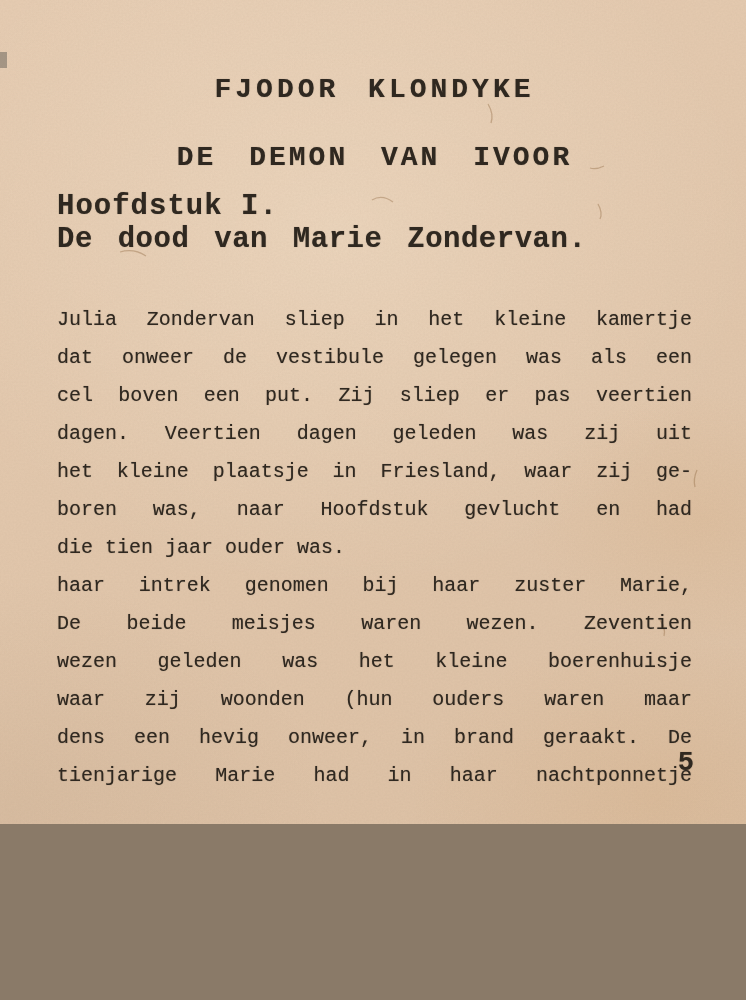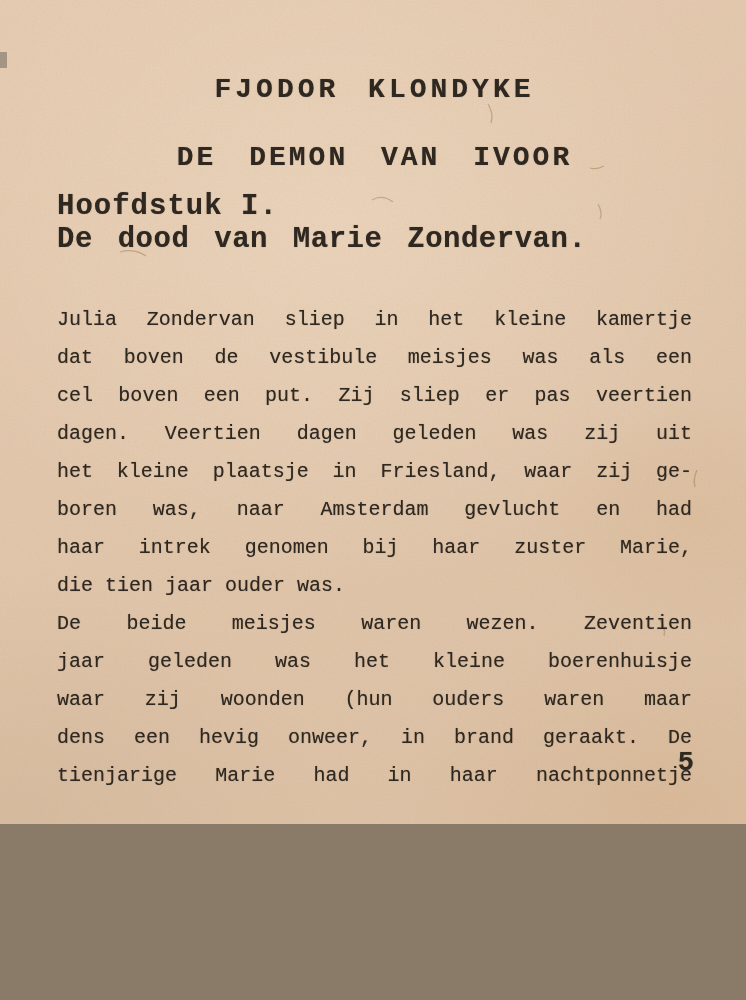--- a/index.html
+++ b/index.html
@@ -105,30 +105,30 @@
 
     <div class="title">DE DEMON VAN IVOOR</div>
 
     <div class="chapter">Hoofdstuk I.</div>
 
     <div class="section">De dood van Marie Zondervan.</div>
 
     <div class="bodytext">
 
       <div class="jline">Julia Zondervan sliep in het kleine kamertje</div>
-      <div class="jline">dat boven de vestibule meisjes was als een</div>
+      <div class="jline">dat onweer de vestibule gelegen was als een</div>
       <div class="jline">cel boven een put. Zij sliep er pas veertien</div>
       <div class="jline">dagen. Veertien dagen geleden was zij uit</div>
       <div class="jline">het kleine plaatsje in Friesland, waar zij ge-</div>
-      <div class="jline">boren was, naar Amsterdam gevlucht en had</div>
+      <div class="jline">boren was, naar Hoofdstuk gevlucht en had</div>
+      <div class="jline short">die tien jaar ouder was.</div>
       <div class="jline">haar intrek genomen bij haar zuster Marie,</div>
-      <div class="jline short">die tien jaar ouder was.</div>
 
       <div class="jline">De beide meisjes waren wezen. Zeventien</div>
-      <div class="jline">jaar geleden was het kleine boerenhuisje</div>
+      <div class="jline">wezen geleden was het kleine boerenhuisje</div>
       <div class="jline">waar zij woonden (hun ouders waren maar</div>
       <div class="jline">dens een hevig onweer, in brand geraakt. De</div>
       <div class="jline">tienjarige Marie had in haar nachtponnetje</div>
     </div>
 
   </div>
 
   <div class="pagenum">5</div>
 </div>
 

